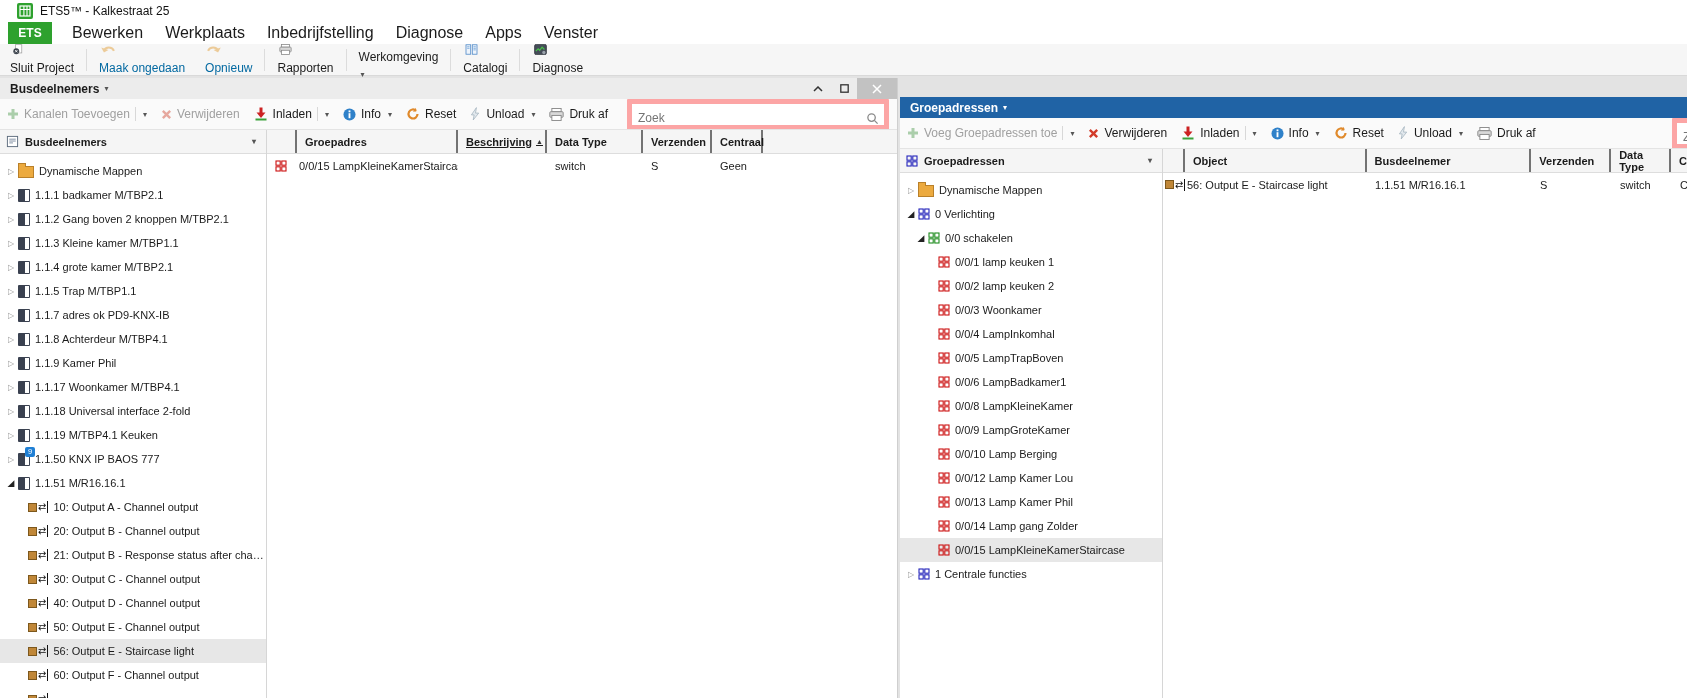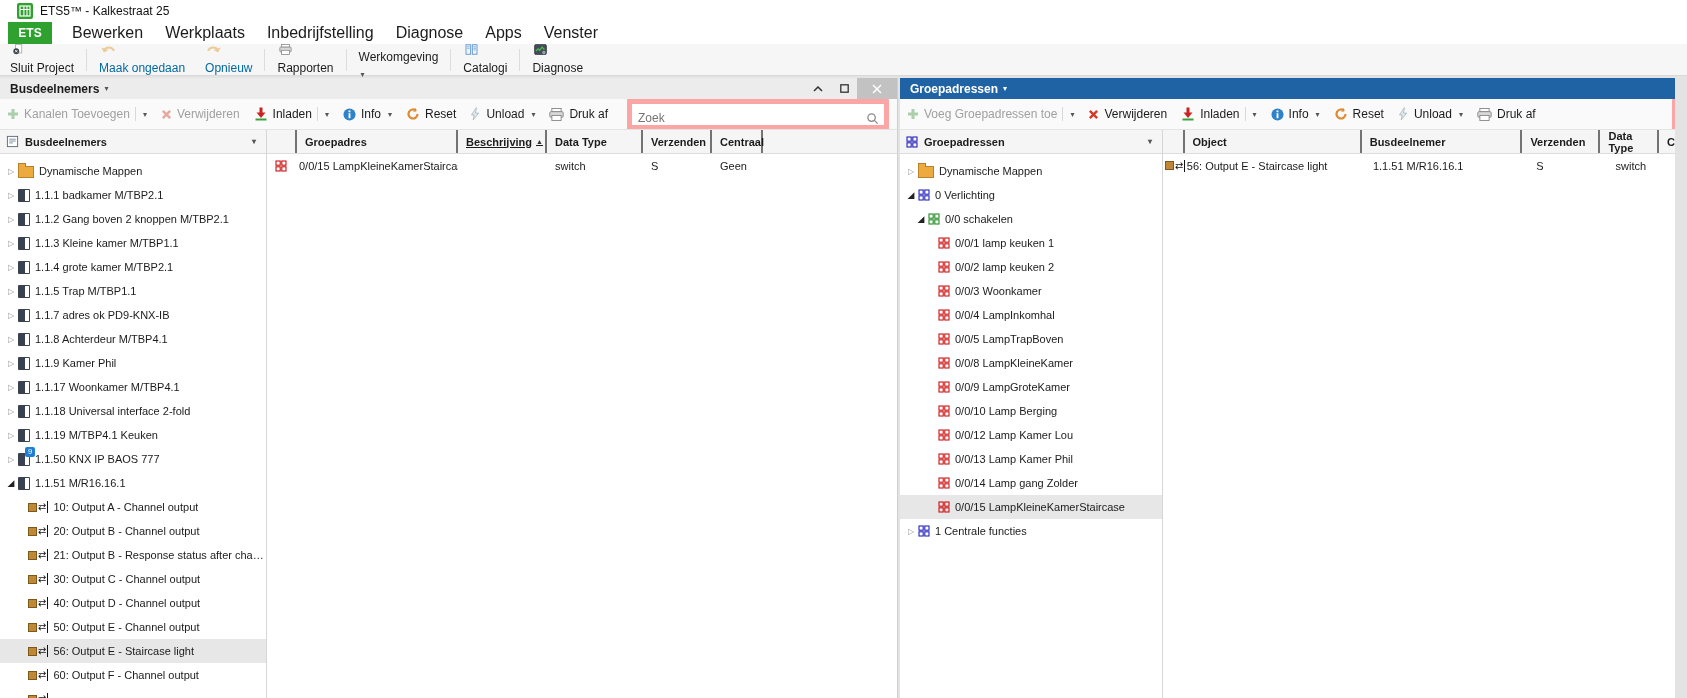--- a/index.html
+++ b/index.html
@@ -19,21 +19,21 @@
   .maintb{position:absolute;left:0;top:44px;right:0;height:31px;background:#f6f6f6;border-bottom:1px solid #d9d9d9;
           display:flex;align-items:center;}
   .tbtn{display:flex;align-items:flex-start;gap:6px;font-size:12px;padding:0 10px;height:100%;flex-direction:column;}
   .tbtn.dis{color:#0369a1;}
   .tbtn.dis svg{opacity:.5;}
   .tdiv{width:1px;height:22px;background:#dcdcdc;margin:0 2px;}
   .dd{font-size:8px;color:#555;margin-left:2px;}
   
   .panel{position:absolute;top:78px;bottom:0;background:#fff;}
   #left-panel{left:0;width:897px;border-right:1px solid #cfcfcf;}
-  #right-panel{left:900px;right:12px;}
+  #right-panel{left:900px;right:0;margin-top:19px;}
   .p-header{height:21px;display:flex;align-items:center;position:relative;}
   #left-panel .p-header{background:#ececec;color:#1b1b1b;}
   #right-panel .p-header{background:#2063a5;color:#fff;}
   .p-title{font-size:12px;font-weight:bold;margin-left:10px;}
   .p-header .dd{margin-left:5px;}
   #right-panel .p-header .dd{color:#fff;}
   .win-controls{position:absolute;right:0;top:0;height:100%;display:flex;align-items:center;}
   .wc{width:26px;height:100%;display:flex;align-items:center;justify-content:center;}
   .wc.close{width:40px;background:#c2c2c2;}
   .p-toolbar{height:30px;border-bottom:1px solid #e4e4e4;background:#fafafa;display:flex;align-items:center;
@@ -669,20 +669,34 @@
             <span class="ic-ga" style="color:#cc1111">
               <svg viewBox="0 0 12 12">
                 <g fill="none" stroke="currentColor" stroke-width="1.1">
                   <rect x="1" y="1" width="4.2" height="4.2"></rect>
                   <rect x="6.8" y="1" width="4.2" height="4.2"></rect>
                   <rect x="1" y="6.8" width="4.2" height="4.2"></rect>
                   <rect x="6.8" y="6.8" width="4.2" height="4.2"></rect>
                 </g>
               </svg>
             </span>
+            <span class="tlabel">0/0/6 LampBadkamer1</span>
+          </div>
+          <div class="trow" style="padding-left:24px">
+            <span class="exp"></span>
+            <span class="ic-ga" style="color:#cc1111">
+              <svg viewBox="0 0 12 12">
+                <g fill="none" stroke="currentColor" stroke-width="1.1">
+                  <rect x="1" y="1" width="4.2" height="4.2"></rect>
+                  <rect x="6.8" y="1" width="4.2" height="4.2"></rect>
+                  <rect x="1" y="6.8" width="4.2" height="4.2"></rect>
+                  <rect x="6.8" y="6.8" width="4.2" height="4.2"></rect>
+                </g>
+              </svg>
+            </span>
             <span class="tlabel">0/0/8 LampKleineKamer</span>
           </div>
           <div class="trow" style="padding-left:24px">
             <span class="exp"></span>
             <span class="ic-ga" style="color:#cc1111">
               <svg viewBox="0 0 12 12">
                 <g fill="none" stroke="currentColor" stroke-width="1.1">
                   <rect x="1" y="1" width="4.2" height="4.2"></rect>
                   <rect x="6.8" y="1" width="4.2" height="4.2"></rect>
                   <rect x="1" y="6.8" width="4.2" height="4.2"></rect>

